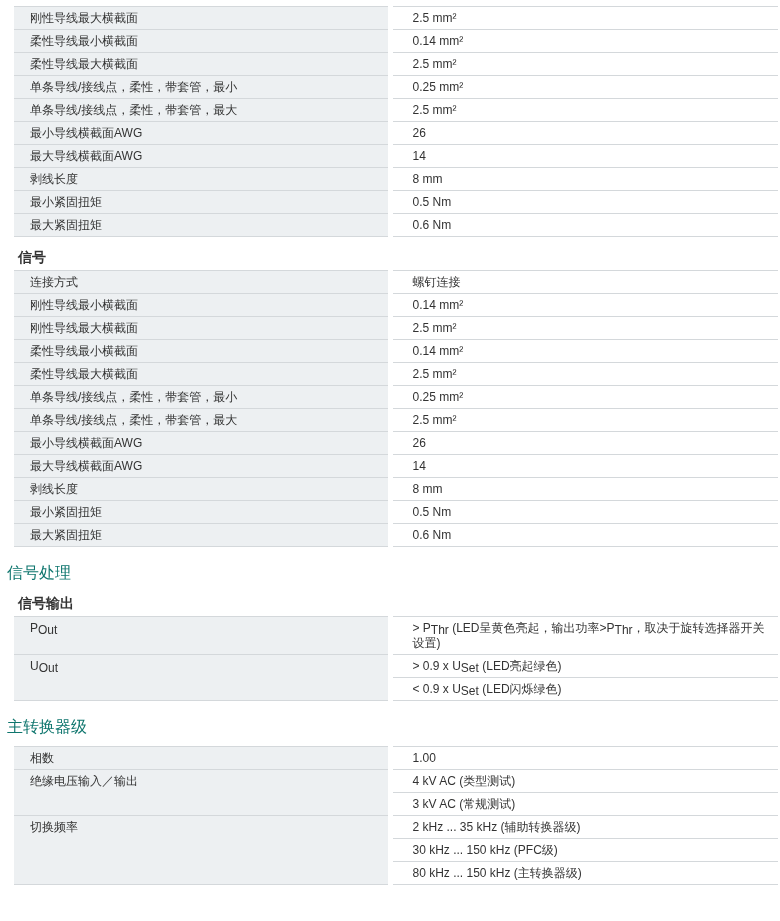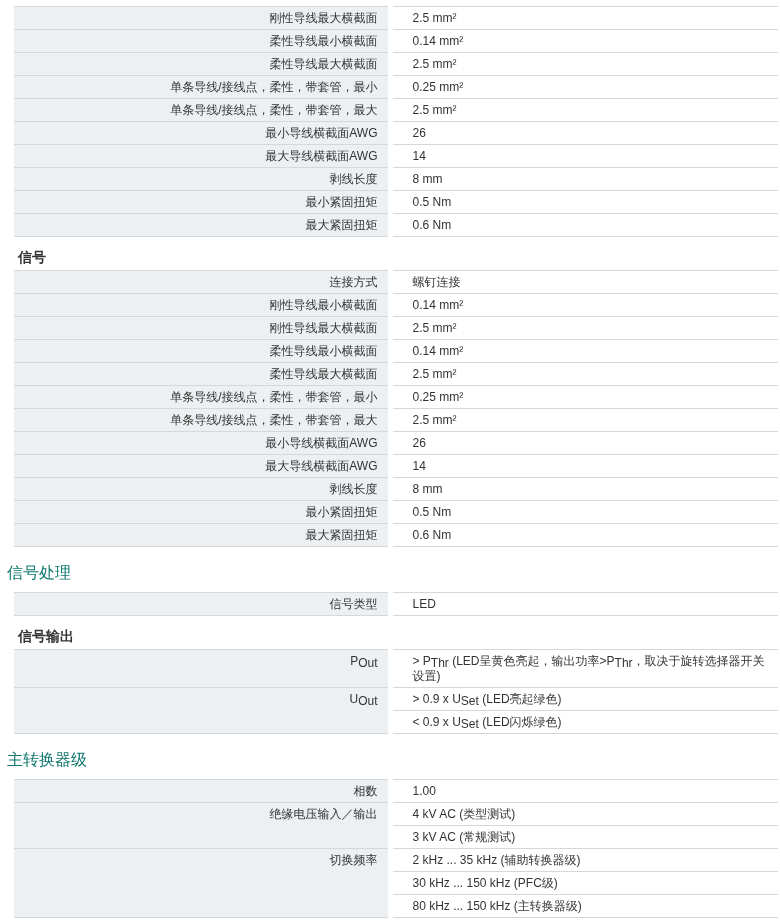--- a/index.html
+++ b/index.html
@@ -28,21 +28,20 @@
   .spec-table td {
     border-bottom: 1px solid #d4d8db;
     vertical-align: top;
     word-wrap: break-word;
   }
   .spec-table td.label {
     width: 376px;
     background: #edf0f2;
     padding: 4px 10px 3px 16px;
     box-sizing: border-box;
-    text-align: right;
   }
   .spec-table td.value {
     background: #ffffff;
     border-left: 5px solid #ffffff;
     padding: 4px 10px 3px 20px;
   }
   h2.header {
     font-size: 16px;
     font-weight: 400;
     color: #0f766e;
@@ -157,28 +156,20 @@
           <td class="label" rowspan="1" data-name="spec-label">最小紧固扭矩</td>
           <td class="value" data-name="spec-value">0.5 Nm</td>
         </tr>
         <tr data-name="spec-row">
           <td class="label" rowspan="1" data-name="spec-label">最大紧固扭矩</td>
           <td class="value" data-name="spec-value">0.6 Nm</td>
         </tr>
       </tbody>
     </table>
     <h2 class="header" data-name="section-title-signal-processing">信号处理</h2>
-    <table class="spec-table" data-name="spec-table-signal-processing-table">
-      <tbody>
-        <tr data-name="spec-row">
-          <td class="label" rowspan="1" data-name="spec-label">信号类型</td>
-          <td class="value" data-name="spec-value">LED</td>
-        </tr>
-      </tbody>
-    </table>
     <h3 class="subheader" data-name="section-title-signal-output">信号输出</h3>
     <table class="spec-table" data-name="spec-table-signal-output-table">
       <tbody>
         <tr data-name="spec-row">
           <td class="label" rowspan="1" data-name="spec-label">P<sub data-name="subscript">Out</sub></td>
           <td class="value" data-name="spec-value">&gt; P<sub data-name="subscript">Thr</sub> (LED呈黄色亮起，输出功率&gt;P<sub data-name="subscript">Thr</sub>，取决于旋转选择器开关设置)</td>
         </tr>
         <tr data-name="spec-row">
           <td class="label" rowspan="2" data-name="spec-label">U<sub data-name="subscript">Out</sub></td>
           <td class="value" data-name="spec-value">&gt; 0.9 x U<sub data-name="subscript">Set</sub> (LED亮起绿色)</td>

